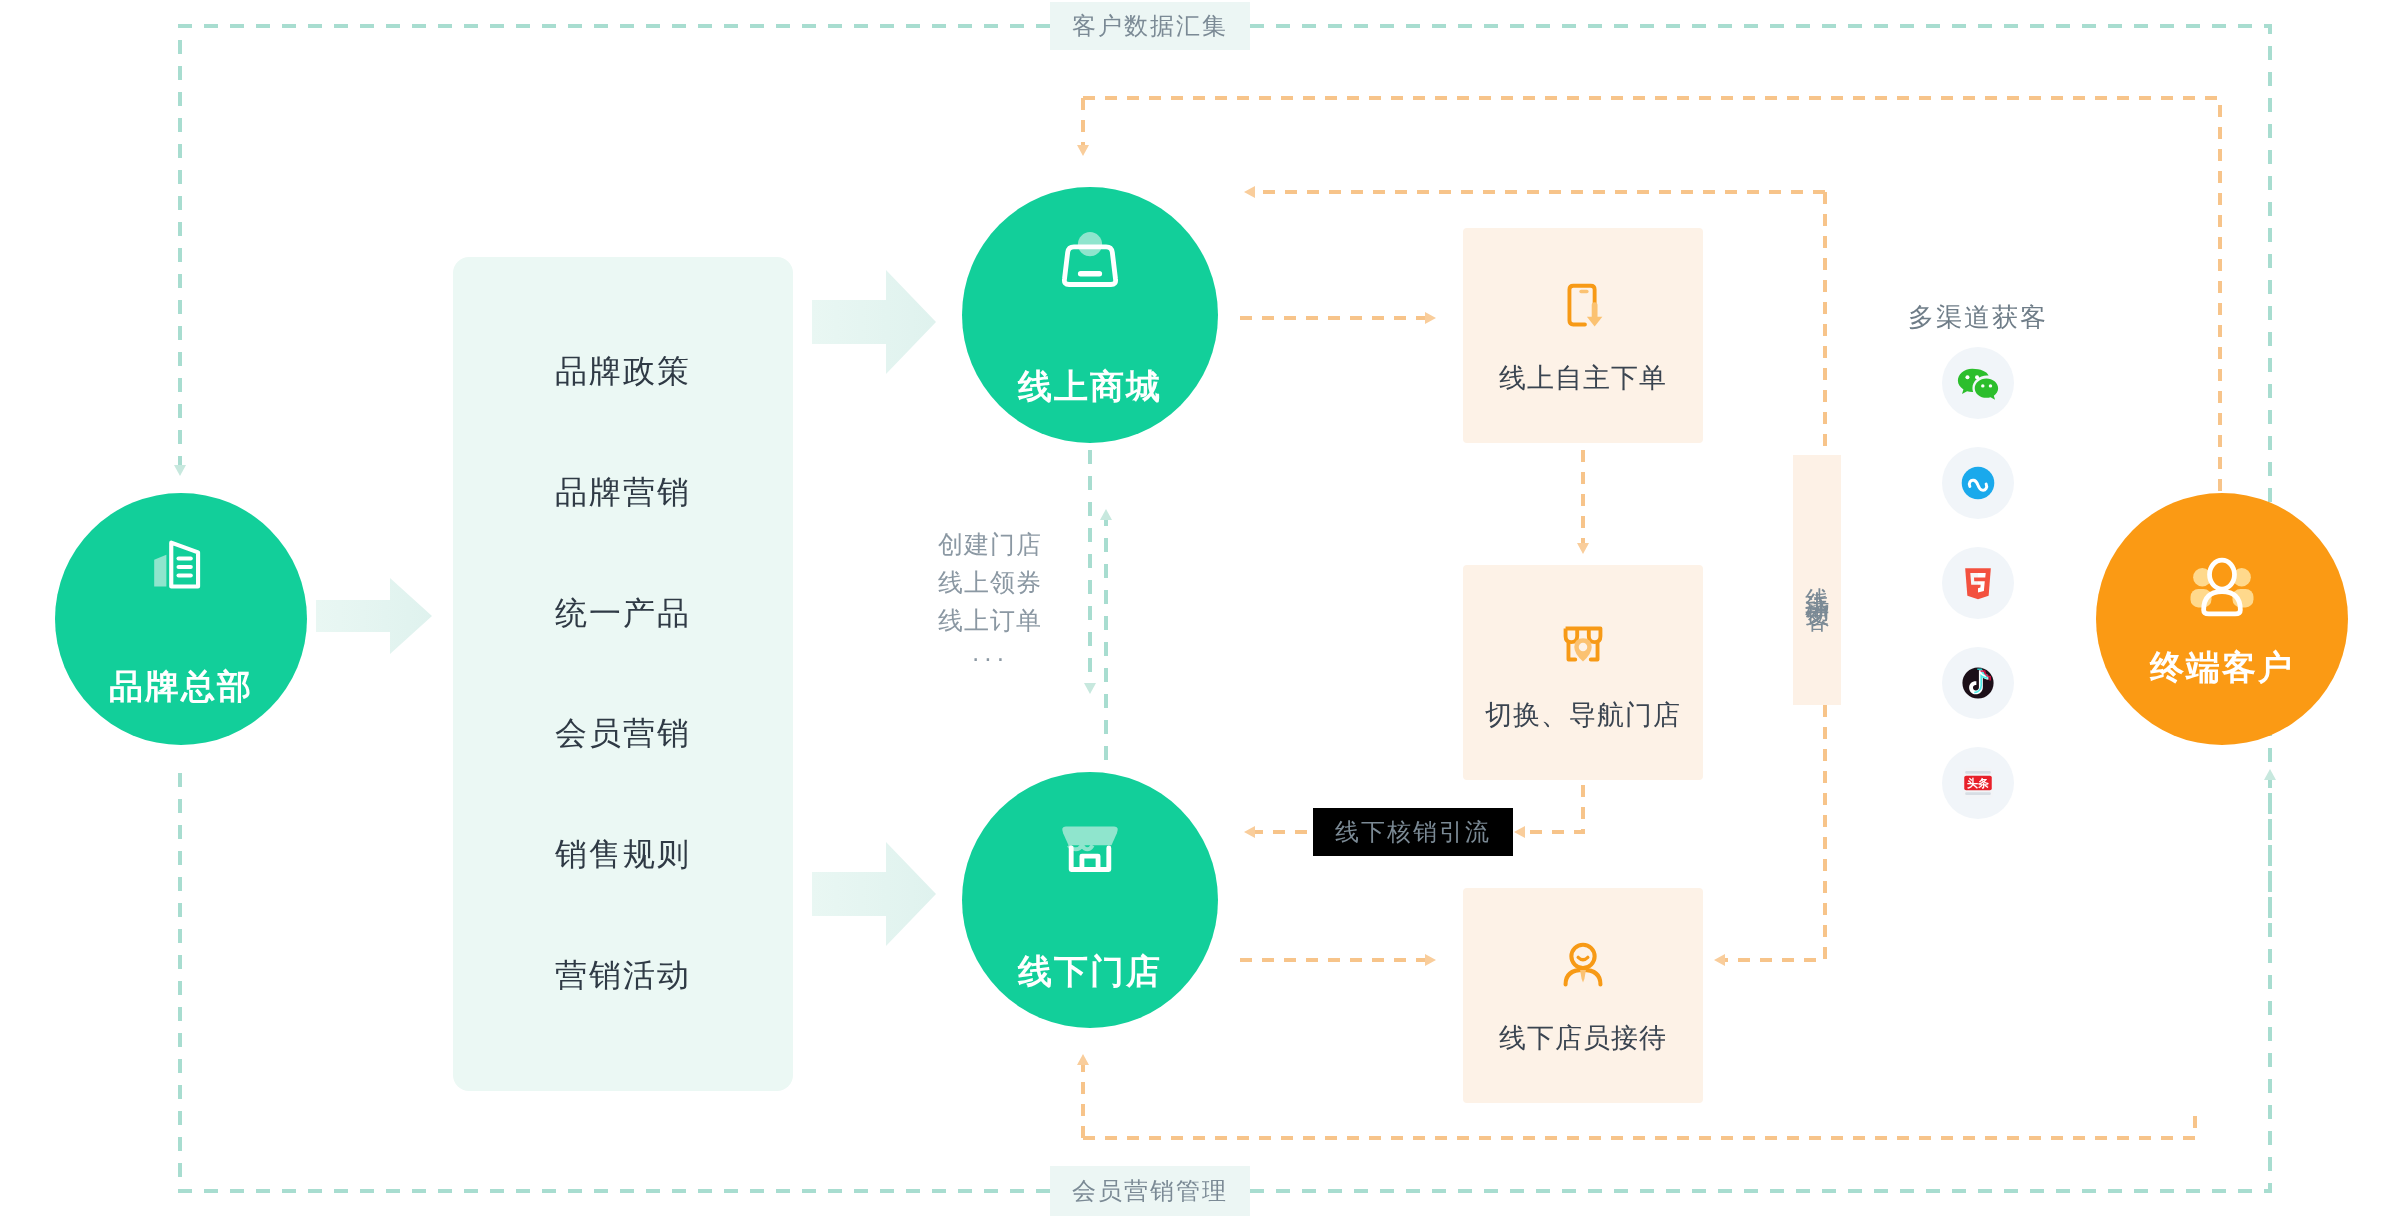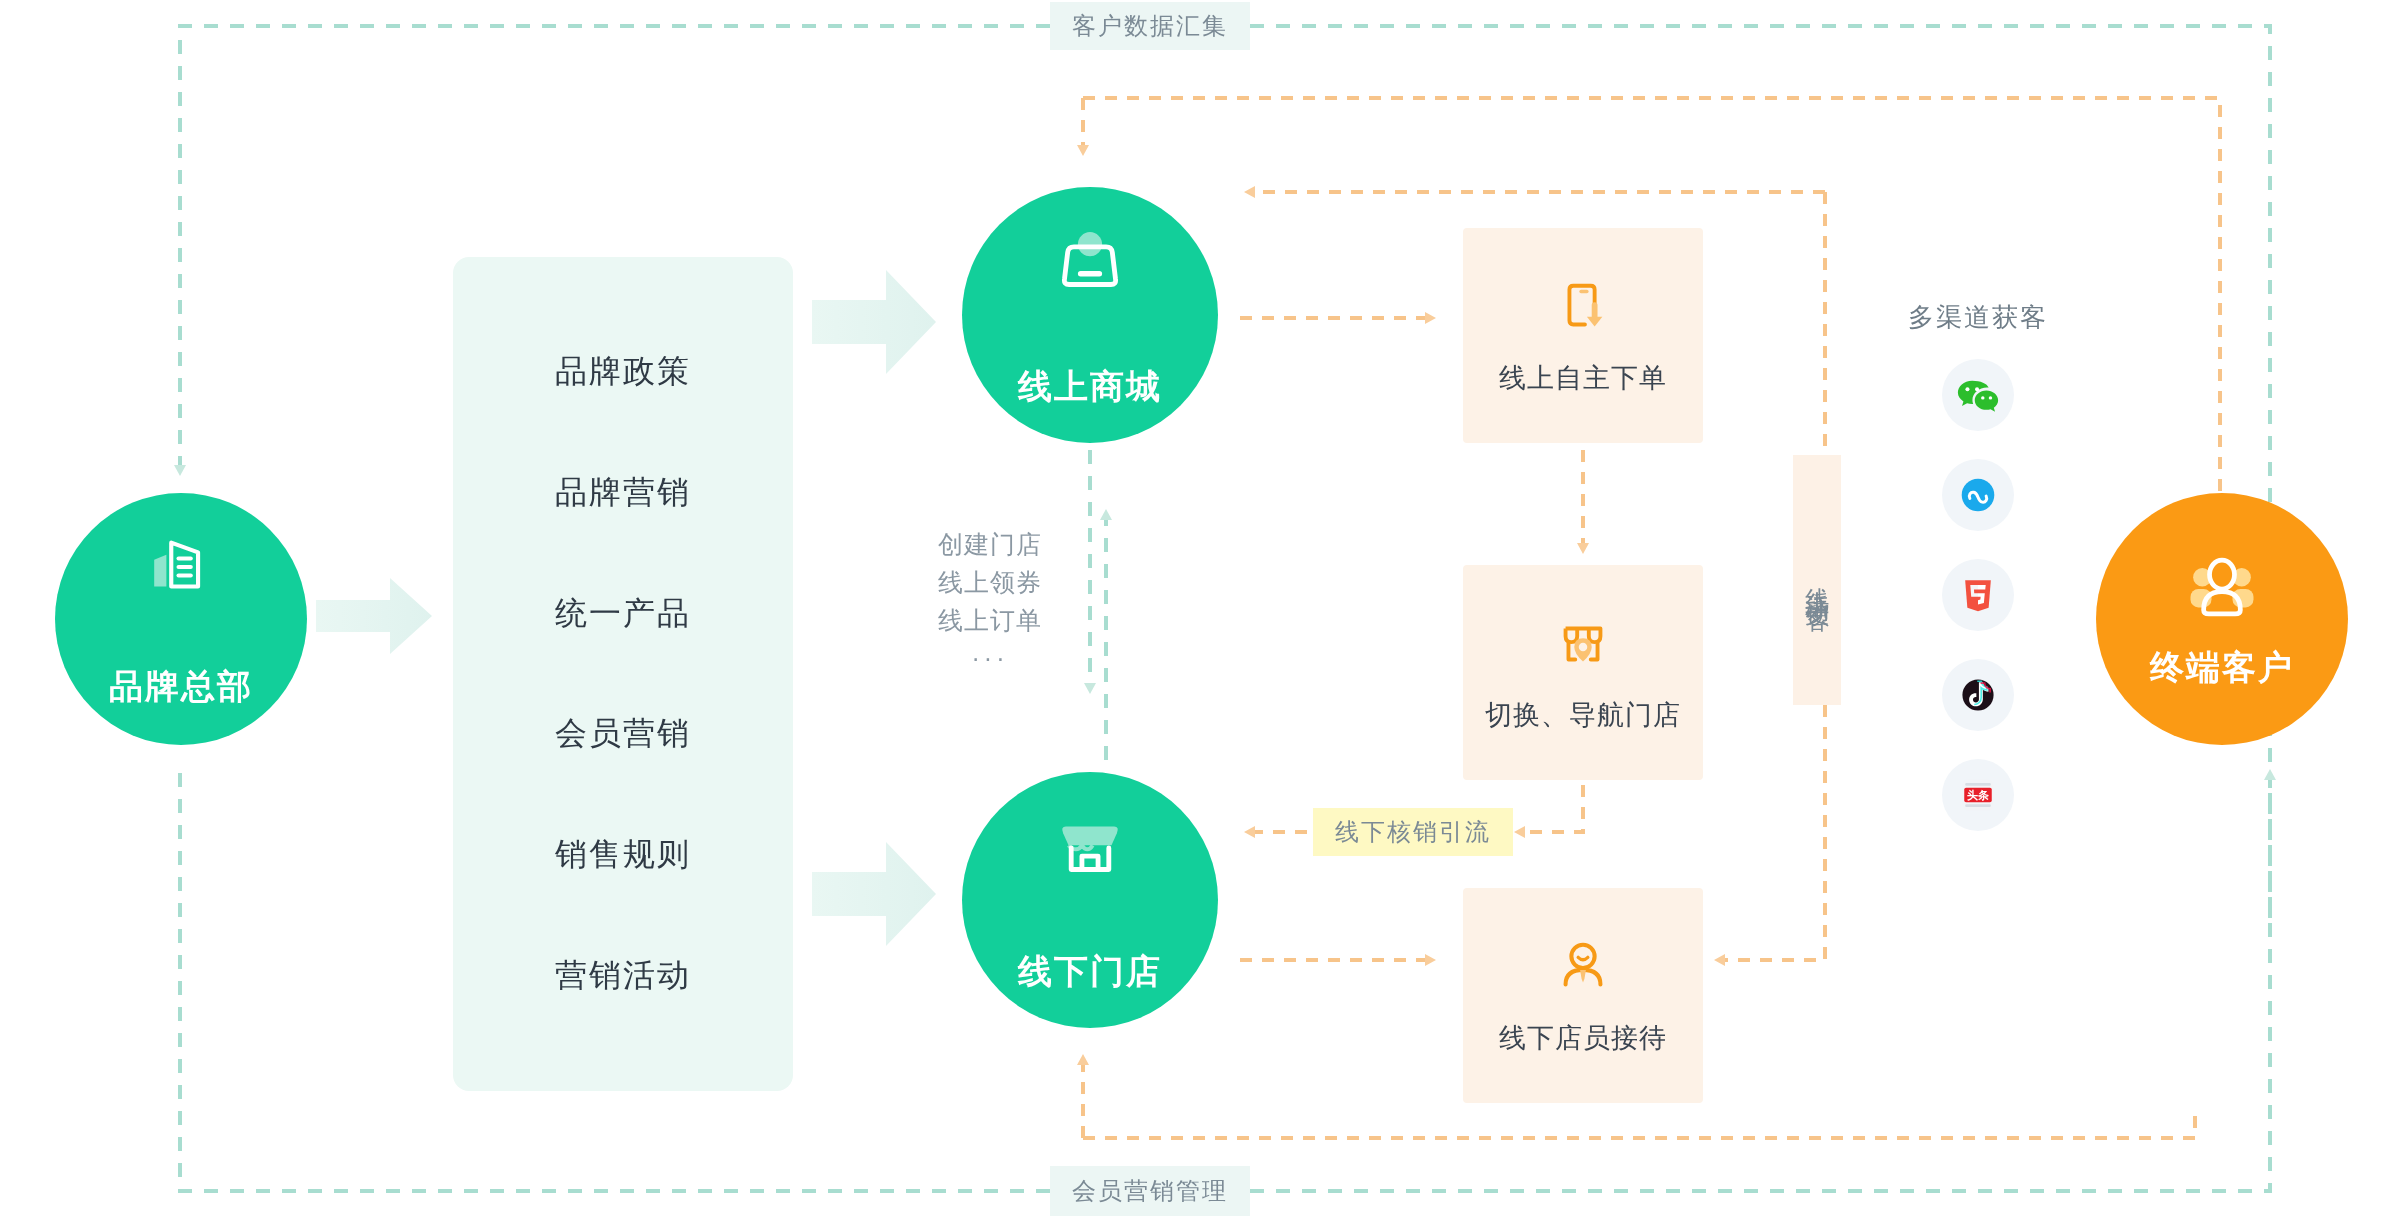--- a/index.html
+++ b/index.html
@@ -46,40 +46,40 @@
   #box-clerk{left:1463px;top:888px;}
 
   
   .chip{
     position:absolute;background:#ecf6f4;color:#7b8a95;
     font-size:24px;letter-spacing:2px;display:flex;align-items:center;justify-content:center;
   }
   #chip-top{left:1050px;top:2px;width:200px;height:48px;}
   #chip-bottom{left:1050px;top:1166px;width:200px;height:50px;}
   #chip-offline{
-    left:1313px;top:808px;width:200px;height:48px;background:#fef9c3;color:#7b8a95;
+    left:1313px;top:808px;width:200px;height:48px;background:#000000;color:#7b8a95;
     position:absolute;display:flex;align-items:center;justify-content:center;font-size:24px;letter-spacing:2px;
   }
   #chip-vertical{
     position:absolute;left:1793px;top:455px;width:48px;height:250px;background:#fdf1e6;
     color:#7b8a95;font-size:24px;letter-spacing:4px;line-height:1.18;
     display:flex;align-items:center;justify-content:center;text-align:center;
     writing-mode:vertical-rl;
   }
 
   
   .mid-col{position:absolute;color:#8b98a3;font-size:25px;line-height:1.52;letter-spacing:1px;}
   #mid-left{left:910px;top:525px;width:160px;text-align:center;}
   #mid-right{left:1130px;top:525px;width:220px;text-align:center;}
   #mid-left .dots{font-size:25px;letter-spacing:4px;}
 
   
   #channels{position:absolute;left:1893px;top:300px;width:170px;
             display:flex;flex-direction:column;align-items:center;}
-  #channels .ch-title{font-size:26px;color:#6f7d88;letter-spacing:2px;margin-bottom:24px;white-space:nowrap;}
+  #channels .ch-title{font-size:26px;color:#6f7d88;letter-spacing:2px;margin-bottom:12px;white-space:nowrap;}
   .ch-badge{width:72px;height:72px;border-radius:50%;background:#f1f5f9;
             display:flex;align-items:center;justify-content:center;margin-bottom:28px;}
   .ch-badge:last-child{margin-bottom:0;}
 </style>
 </head>
 <body>
 
 <div id="stage">
 
   <svg id="wires" viewBox="0 0 2400 1226">

